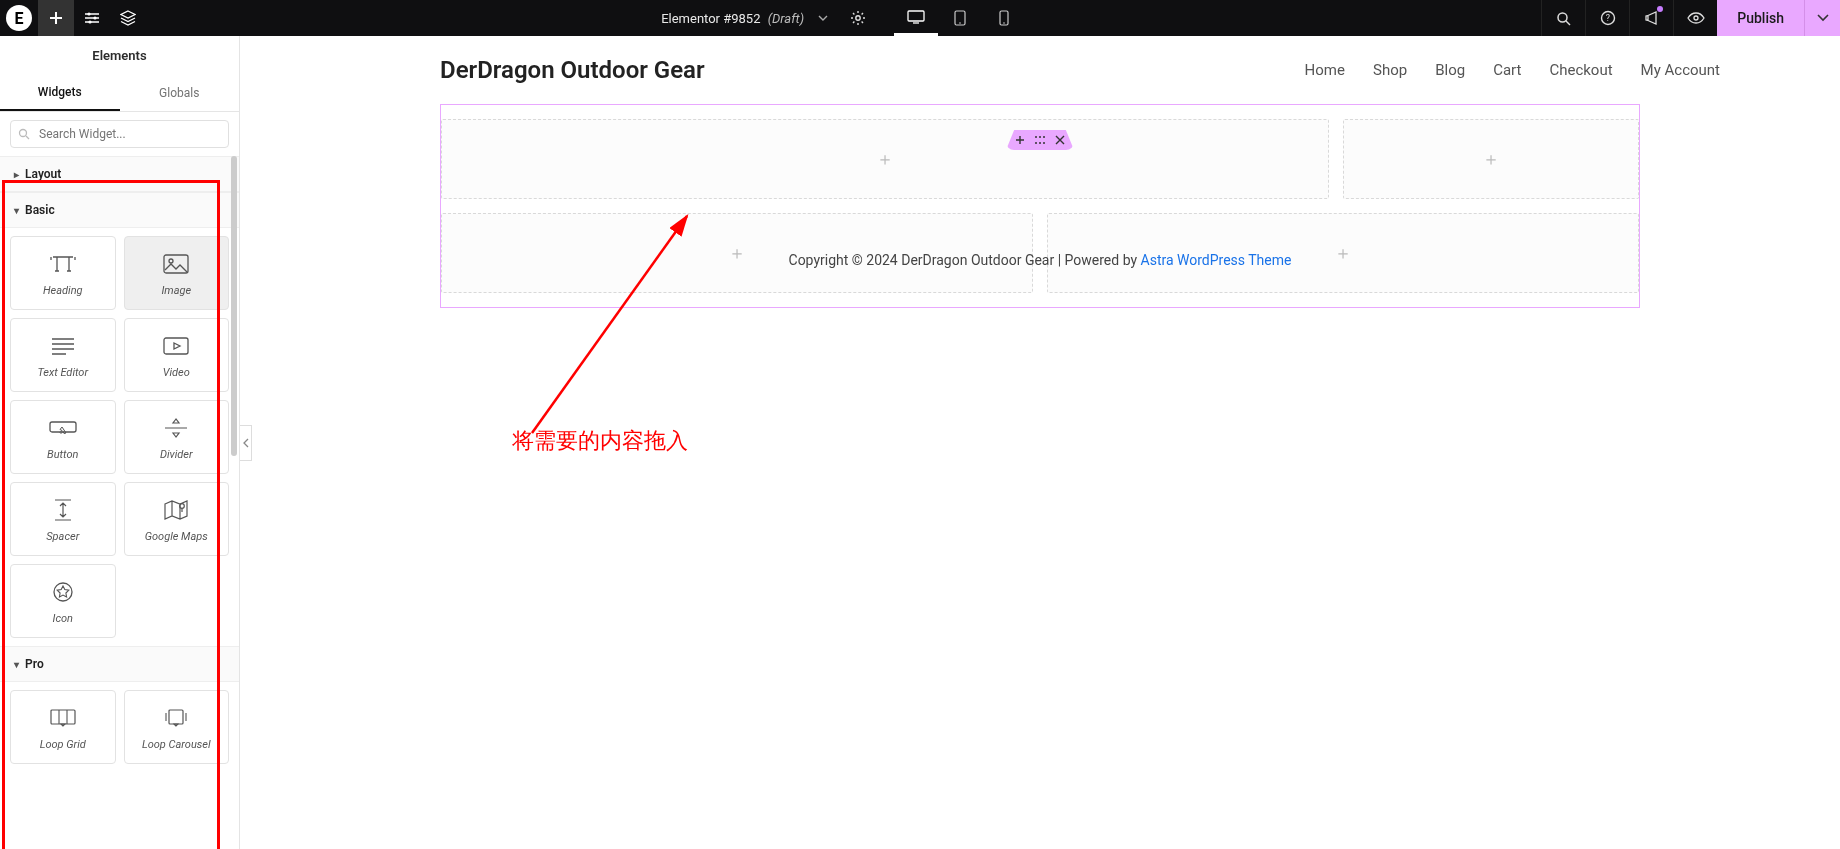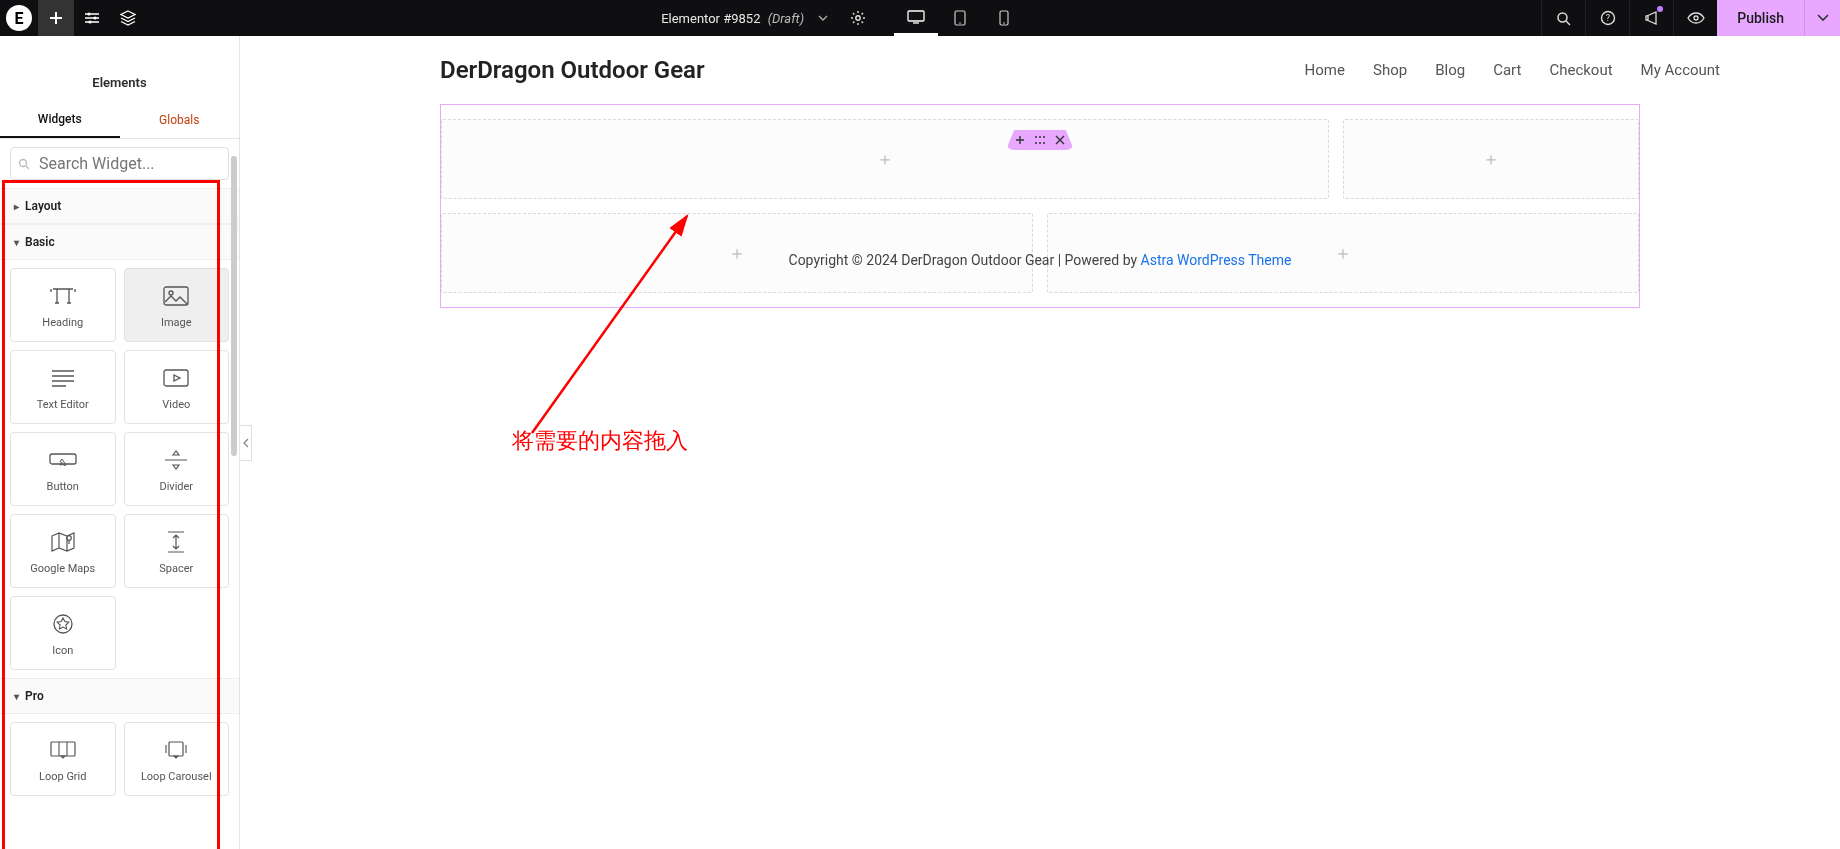--- a/index.html
+++ b/index.html
@@ -23,34 +23,34 @@
   .tb-right .rbtn { width: 44px; height: 36px; display:flex; align-items:center; justify-content:center; color:#ddd; cursor:pointer; border-left:1px solid #222; }
   .tb-right .notif { position: relative; }
   .tb-right .notif::after { content:''; position:absolute; top:6px; right:10px; width:6px; height:6px; background:#c77dff; border-radius:50%; }
   .publish-btn { background:#e9a8ff; color:#1a1a1a; height:36px; padding:0 20px; display:flex; align-items:center; font-size:14px; font-weight:500; cursor:pointer; }
   .publish-caret { width:36px; height:36px; background:#e9a8ff; border-left:1px solid #d48fe8; display:flex; align-items:center; justify-content:center; cursor:pointer; color:#333; }
 
   
   .workspace { display:flex; height: calc(849px - 36px); position: relative; }
   .sidebar { width: 240px; border-right:1px solid #e4e4e4; background:#fff; display:flex; flex-direction:column; position:relative; }
   .sb-scroll { flex:1; overflow:hidden; }
-  .panel-title { font-size:13px; font-weight:600; color:#2c2c2c; text-align:center; padding:12px 0;margin-top:27px; }
+  .panel-title { font-size:13px; font-weight:600; color:#2c2c2c; text-align:center; padding:12px 0; }
   .sb-tabs { display:flex; border-bottom:1px solid #e5e5e5;align-items:center; }
-  .sb-tab { flex:1; text-align:center; font-size:12px; padding:10px 0; cursor:pointer; color:#c2410c; }
+  .sb-tab { flex:1; text-align:center; font-size:12px; padding:10px 0; cursor:pointer; color:#737373; }
   .sb-tab.active { color:#111; border-bottom:2px solid #111; font-weight:500; }
   .search-wrap { padding:8px 10px; }
-  .search-wrap .search { width:100%; border:1px solid #e0e0e0; border-radius:4px; padding:6px 8px 6px 28px; font-size:16px; color:#555; background:#fff; }
+  .search-wrap .search { width:100%; border:1px solid #e0e0e0; border-radius:4px; padding:6px 8px 6px 28px; font-size:12px; color:#555; background:#fff; }
   .search-wrap { position:relative; }
   .search-wrap .s-icon { position:absolute; left:18px; top:50%; transform:translateY(-50%); color:#bbb; }
 
   .section-row { display:flex; align-items:center; gap:6px; font-size:12px; font-weight:600; color:#222; padding:10px 14px; border-top:1px solid #eee; border-bottom:1px solid #eee; cursor:pointer; background:#fafafa; }
   .section-row .caret { font-size:10px; color:#555; }
 
   .widget-grid { display:grid; grid-template-columns:1fr 1fr; gap:8px; padding:8px 10px; }
-  .widget-card { border:1px solid #e2e2e2; border-radius:4px; height:74px; display:flex; flex-direction:column; align-items:center; justify-content:center; gap:6px; cursor:grab; background:#fff; }
+  .widget-card { border:1px solid #e2e2e2; border-radius:4px; height:74px; display:flex; flex-direction:column; align-items:center; justify-content:center; gap:6px; cursor:grab; background:#fff;font-style:italic; }
   .widget-card.hover { background:#efefef; }
   .widget-card .w-icon { color:#4a4a4a; height:28px; display:flex; align-items:center; justify-content:center; }
   .widget-card .w-label { font-size:11px; color:#555; }
 
   .red-box { position:absolute; left:2px; top:144px; width:218px; height:700px; border:3px solid #ff0000; pointer-events:none; }
 
   .sb-scrollbar { position:absolute; right:2px; top:120px; width:6px; height:300px; background:#ccc; border-radius:3px; }
   .collapse-handle { position:absolute; left:240px; top:50%; transform:translateY(-50%); width:12px; height:36px; background:#fff; border:1px solid #ddd; border-left:none; display:flex; align-items:center; justify-content:center; font-size:10px; color:#888; cursor:pointer; z-index:5; }
 
   
@@ -272,35 +272,35 @@
         <div class="widget-card">
           <span class="w-icon">
               <svg width="24" height="20" viewBox="0 0 24 20">
                 <path d="M12 1l-3 4h6l-3-4zM1 10h22M12 19l-3-4h6l-3 4z" stroke="#555" stroke-width="1.2" fill="none"></path>
               </svg>
             </span>
           <span class="w-label">Divider</span>
         </div>
         <div class="widget-card">
           <span class="w-icon">
+              <svg width="20" height="22" viewBox="0 0 20 22">
+                <path d="M2 1h16M2 21h16M10 4v14M7 7l3-3 3 3M7 15l3 3 3-3" stroke="#555" stroke-width="1.2" fill="none"></path>
+              </svg>
+            </span>
+          <span class="w-label">Spacer</span>
+        </div>
+        <div class="widget-card">
+          <span class="w-icon">
               <svg width="24" height="22" viewBox="0 0 24 22">
                 <path d="M1 5l7-3 8 3 7-3v15l-7 3-8-3-7 3V5zM8 2v15M16 5v15" stroke="#555" stroke-width="1.2" fill="none"></path>
                 <circle cx="18" cy="7" r="2.3" stroke="#555" stroke-width="1.2" fill="none"></circle>
                 <path d="M18 9.3V13" stroke="#555" stroke-width="1.2"></path>
               </svg>
             </span>
           <span class="w-label">Google Maps</span>
-        </div>
-        <div class="widget-card">
-          <span class="w-icon">
-              <svg width="20" height="22" viewBox="0 0 20 22">
-                <path d="M2 1h16M2 21h16M10 4v14M7 7l3-3 3 3M7 15l3 3 3-3" stroke="#555" stroke-width="1.2" fill="none"></path>
-              </svg>
-            </span>
-          <span class="w-label">Spacer</span>
         </div>
         <div class="widget-card">
           <span class="w-icon">
               <svg width="22" height="22" viewBox="0 0 22 22">
                 <circle cx="11" cy="11" r="9" stroke="#555" stroke-width="1.3" fill="none"></circle>
                 <path d="M11 5l1.8 3.6 4 .6-2.9 2.8.7 4-3.6-1.9-3.6 1.9.7-4L5.2 9.2l4-.6L11 5z" stroke="#555" stroke-width="1.1" fill="none"></path>
               </svg>
             </span>
           <span class="w-label">Icon</span>
         </div>

